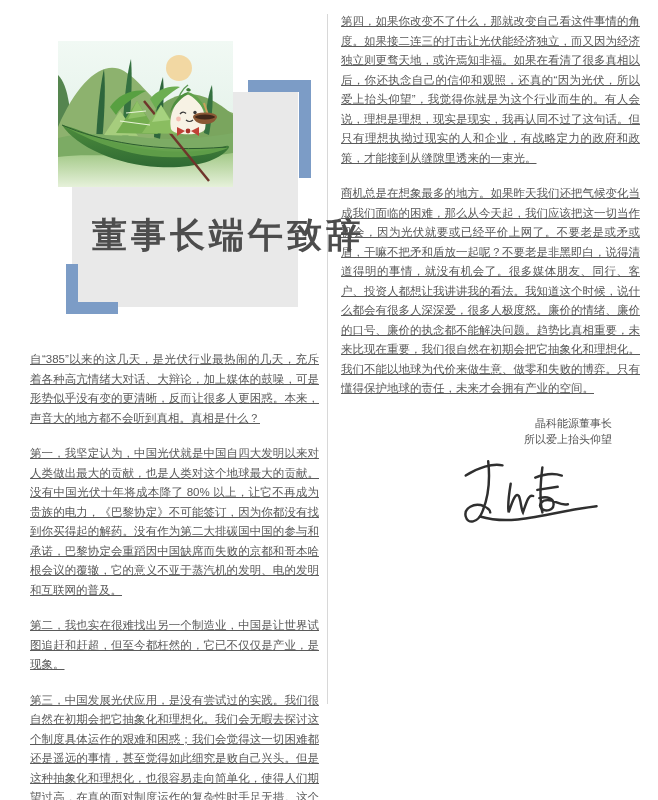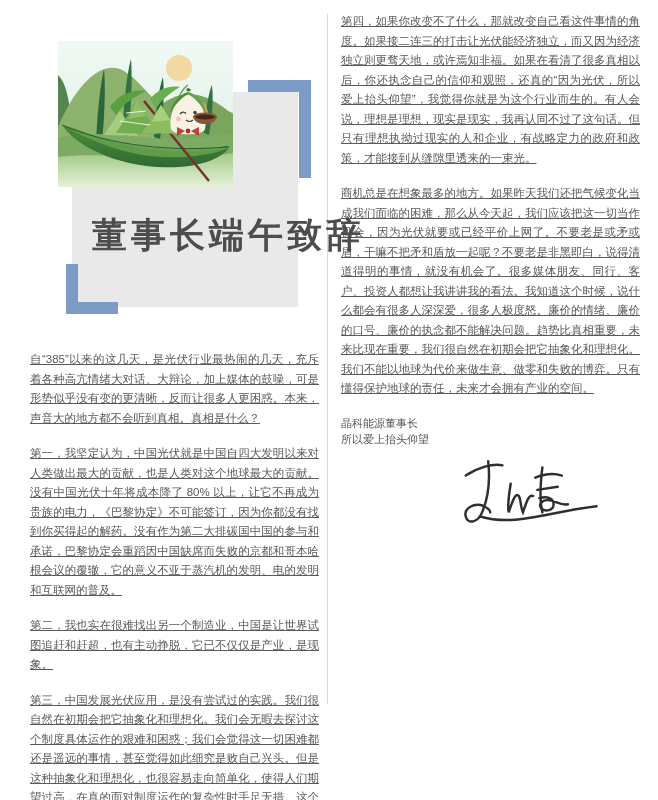--- a/index.html
+++ b/index.html
@@ -26,21 +26,21 @@
     font-size:35px; font-weight:bold; color:#4d4d4d; letter-spacing:4px; white-space:nowrap;
   }
 
   
   .col { position:absolute; font-size:11.5px; line-height:19.5px; color:#5a5a5a; text-align:justify; }
   .col p { margin:0 0 16px 0;text-decoration:underline; }
   .left-col  { left:30px;  top:350px; width:289px; }
   .right-col { left:341px; top:12px;  width:299px; }
 
   
-  .sig-block { margin-top:8px; padding-right:28px; }
+  .sig-block { margin-top:8px; text-align:right; padding-right:28px; }
   .sig-title { font-size:11px; line-height:16px; color:#565656; }
   .sig-svg { display:block; width:170px; height:92px; margin:2px 2px 0 auto; }
 </style>
 </head>
 <body>
 
 <div class="page">
 
   <div class="divider"></div>
 
@@ -110,21 +110,21 @@
         <ellipse cx="147" cy="76" rx="11" ry="3.5" fill="#40281a" stroke="#8a5835" stroke-width="2"></ellipse>
       </g>
     </svg>
   </div>
 
   <div class="card-title">董事长端午致辞</div>
 
   <div class="col left-col">
     <p>自“385”以来的这几天，是光伏行业最热闹的几天，充斥着各种高亢情绪大对话、大辩论，加上媒体的鼓噪，可是形势似乎没有变的更清晰，反而让很多人更困惑。本来，声音大的地方都不会听到真相。真相是什么？</p>
     <p>第一，我坚定认为，中国光伏就是中国自四大发明以来对人类做出最大的贡献，也是人类对这个地球最大的贡献。没有中国光伏十年将成本降了 80% 以上，让它不再成为贵族的电力，《巴黎协定》不可能签订，因为你都没有找到你买得起的解药。没有作为第二大排碳国中国的参与和承诺，巴黎协定会重蹈因中国缺席而失败的京都和哥本哈根会议的覆辙，它的意义不亚于蒸汽机的发明、电的发明和互联网的普及。</p>
-    <p>第二，我也实在很难找出另一个制造业，中国是让世界试图追赶和赶超，也有主动挣脱，它已不仅仅是产业，是现象。</p>
+    <p>第二，我也实在很难找出另一个制造业，中国是让世界试图追赶和赶超，但至今都枉然的，它已不仅仅是产业，是现象。</p>
     <p>第三，中国发展光伏应用，是没有尝试过的实践。我们很自然在初期会把它抽象化和理想化。我们会无暇去探讨这个制度具体运作的艰难和困惑；我们会觉得这一切困难都还是遥远的事情，甚至觉得如此细究是败自己兴头。但是这种抽象化和理想化，也很容易走向简单化，使得人们期望过高，在真的面对制度运作的复杂性时手足无措。这个时候，任何的动作和反动作，都或许有它时间点上的合理性。</p>
   </div>
 
   <div class="col right-col">
     <p>第四，如果你改变不了什么，那就改变自己看这件事情的角度。如果接二连三的打击让光伏能经济独立，而又因为经济独立则更骛天地，或许焉知非福。如果在看清了很多真相以后，你还执念自己的信仰和观照，还真的“因为光伏，所以爱上抬头仰望”，我觉得你就是为这个行业而生的。有人会说，理想是理想，现实是现实，我再认同不过了这句话。但只有理想执拗过现实的人和企业，有战略定力的政府和政策，才能接到从缝隙里透来的一束光。</p>
     <p>商机总是在想象最多的地方。如果昨天我们还把气候变化当成我们面临的困难，那么从今天起，我们应该把这一切当作机会，因为光伏就要或已经平价上网了。不要老是或矛或盾，干嘛不把矛和盾放一起呢？不要老是非黑即白，说得清道得明的事情，就没有机会了。很多媒体朋友、同行、客户、投资人都想让我讲讲我的看法。我知道这个时候，说什么都会有很多人深深爱，很多人极度怒。廉价的情绪、廉价的口号、廉价的执念都不能解决问题。趋势比真相重要，未来比现在重要，我们很自然在初期会把它抽象化和理想化。我们不能以地球为代价来做生意、做零和失败的博弈。只有懂得保护地球的责任，未来才会拥有产业的空间。</p>
 
     <div class="sig-block">
       <div class="sig-title">晶科能源董事长</div>
       <div class="sig-title">所以爱上抬头仰望</div>

